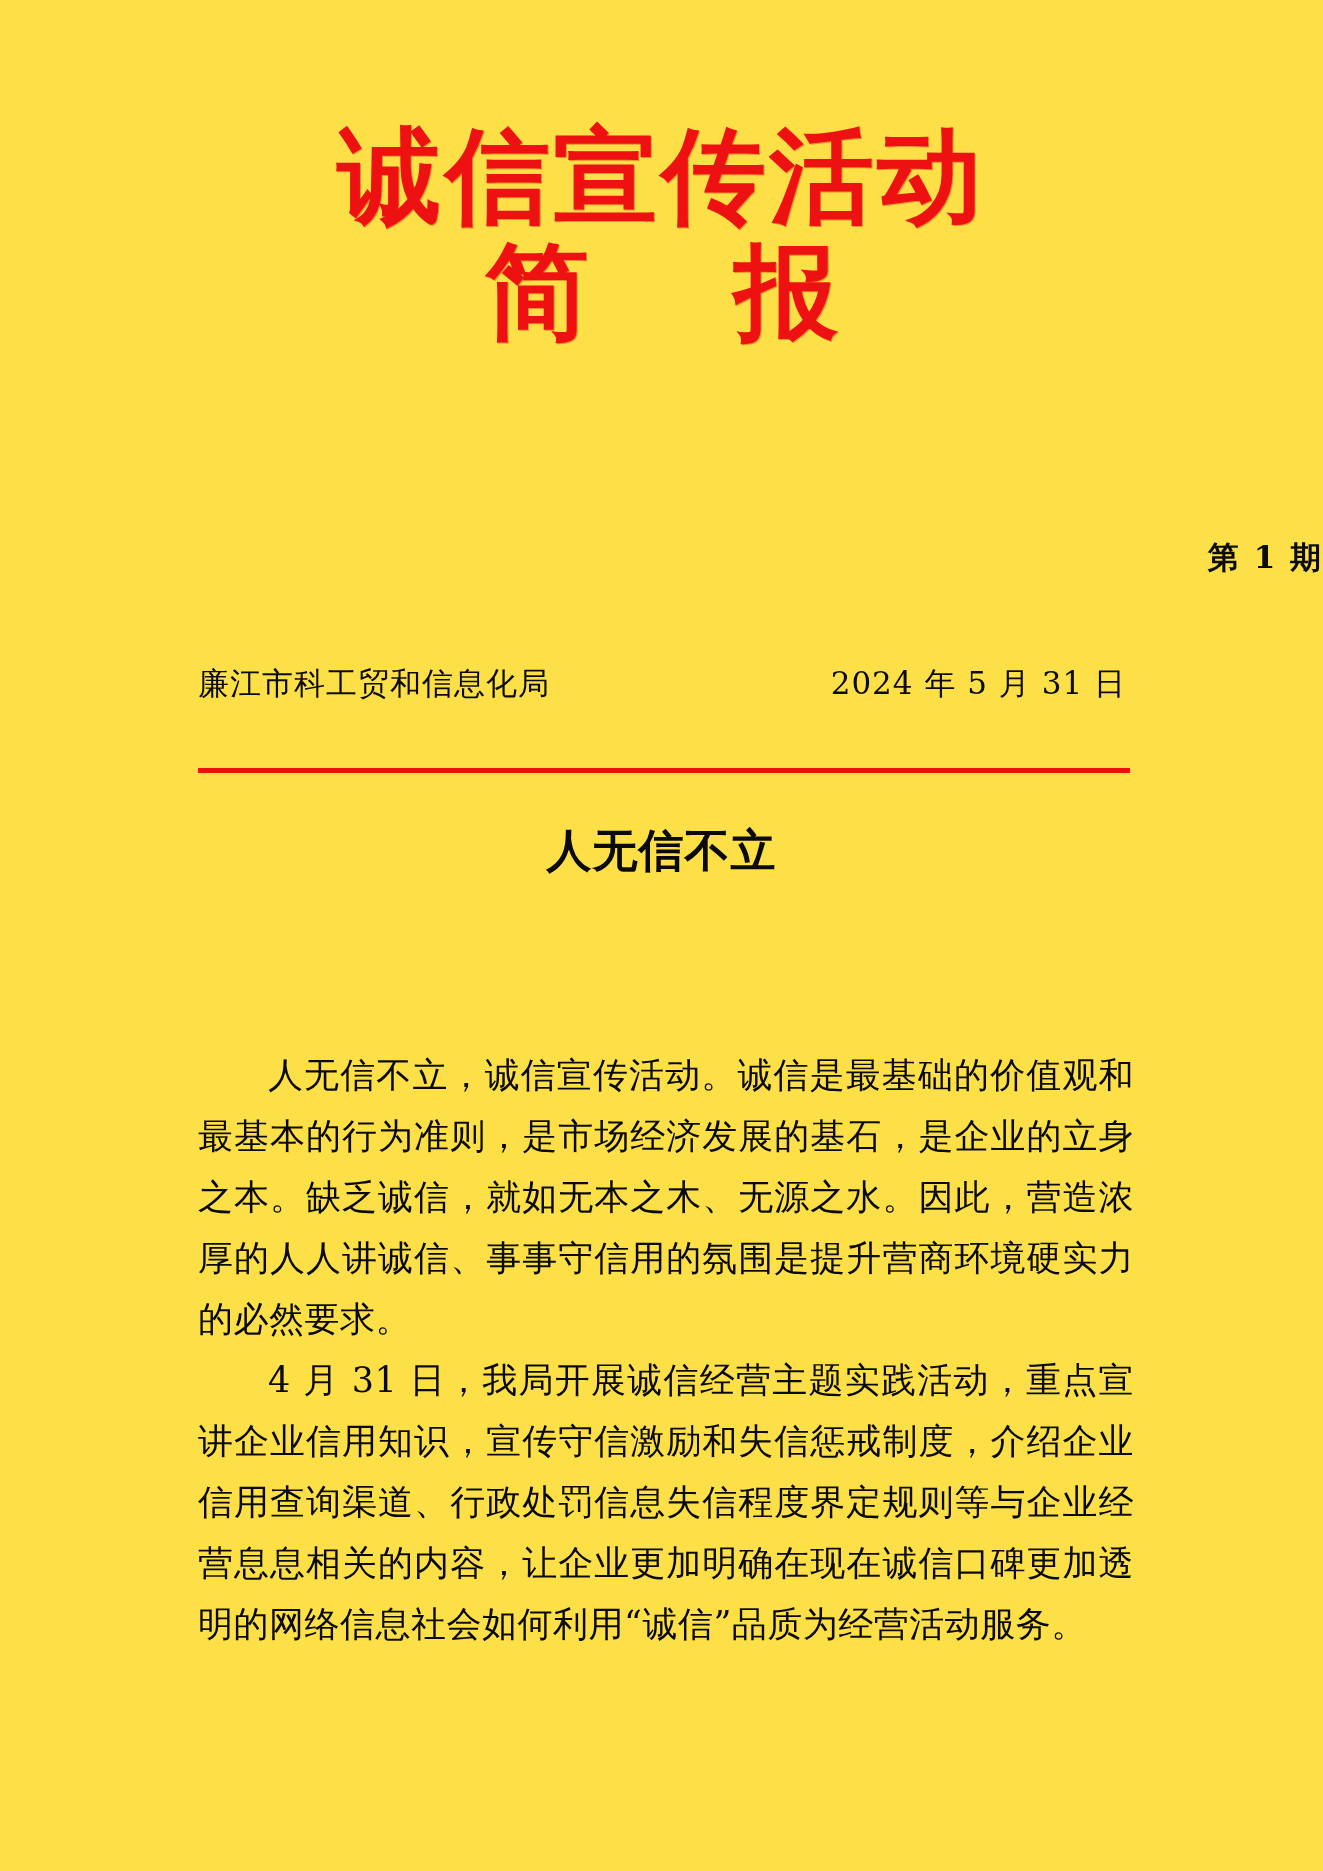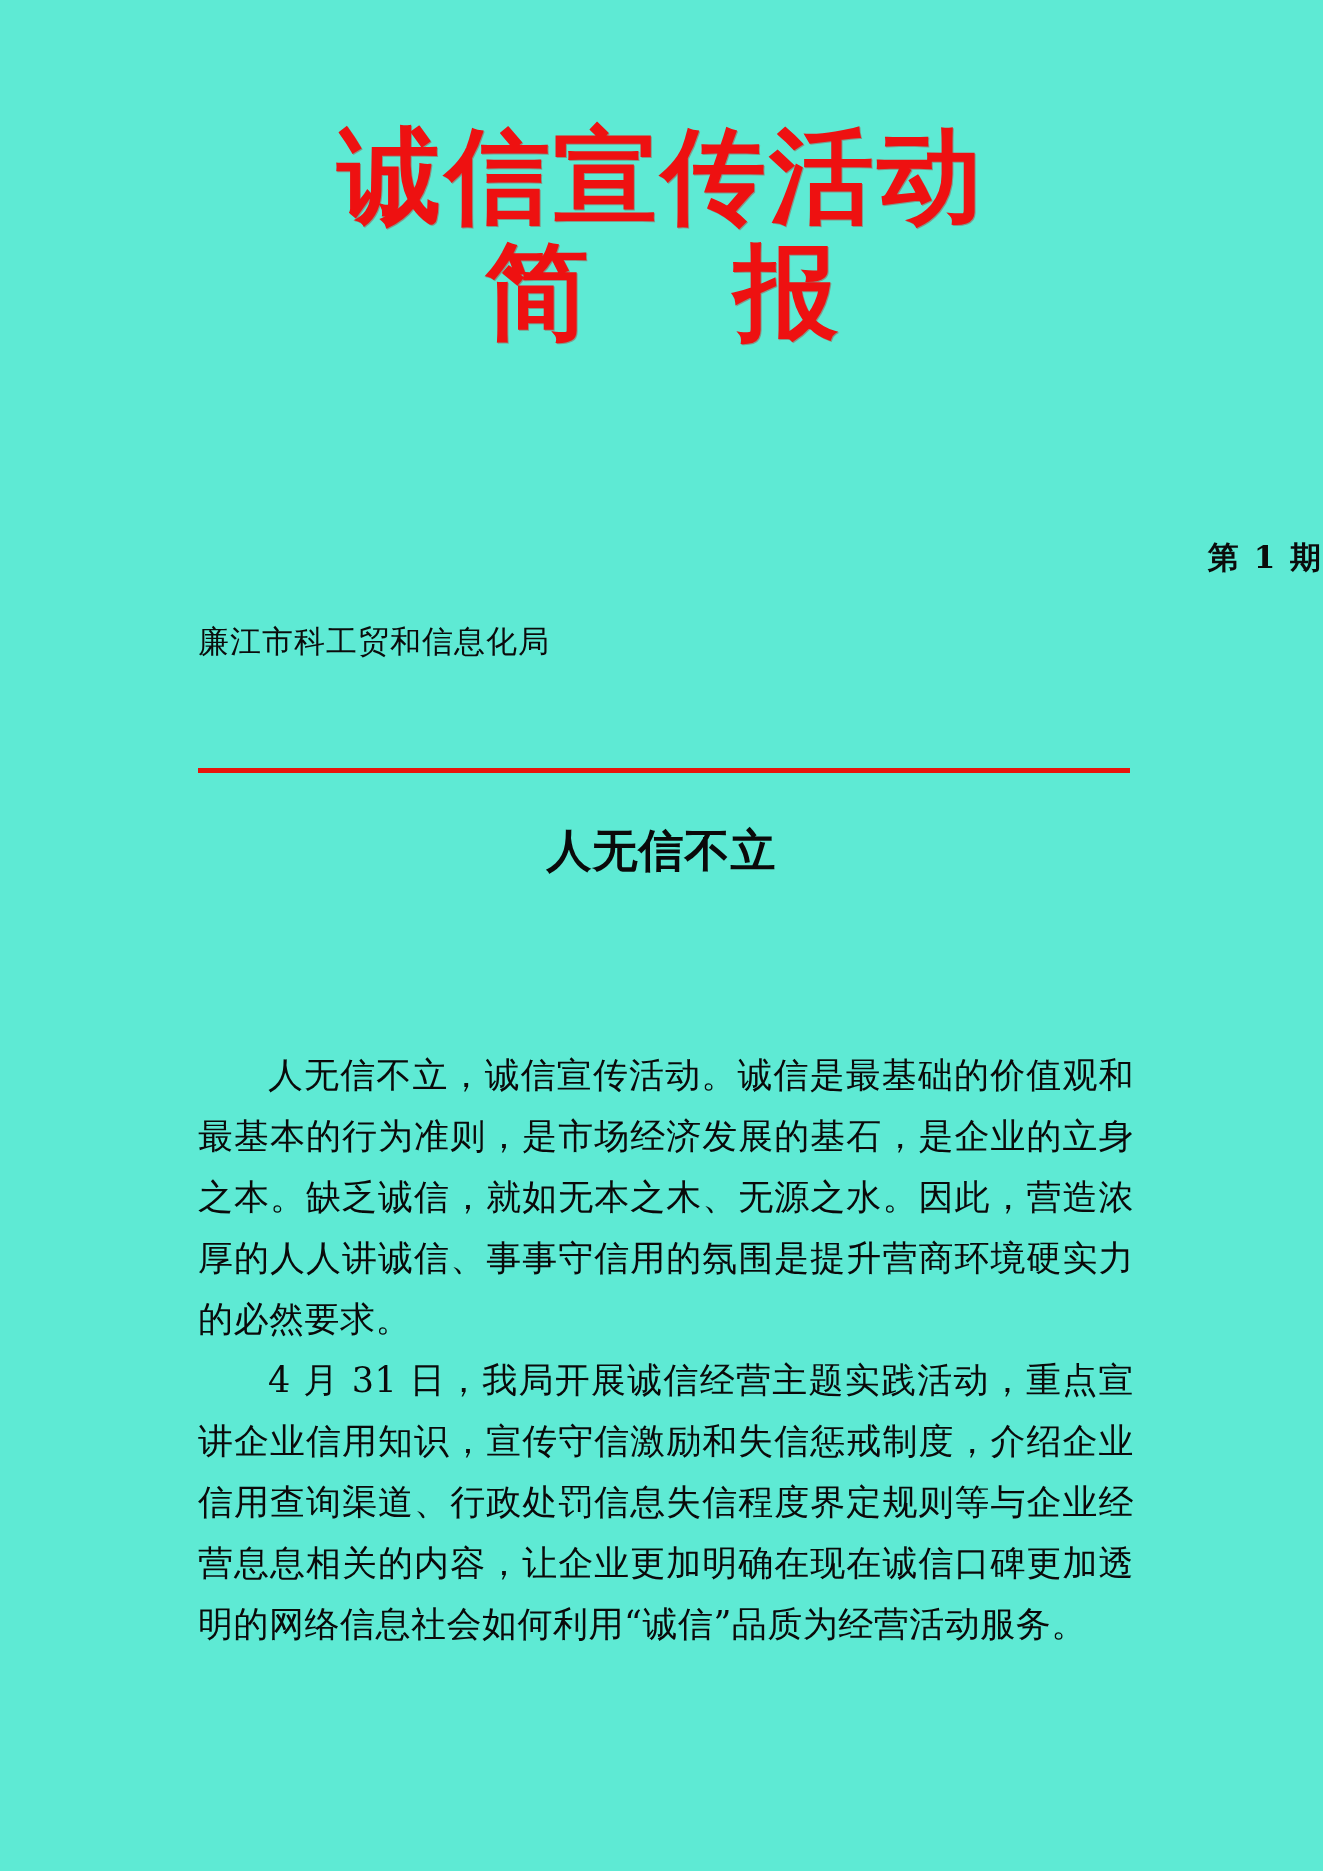--- a/index.html
+++ b/index.html
@@ -12,21 +12,21 @@
     width: 1323px;
     height: 1871px;
     overflow: hidden;
     font-family: "DejaVu Serif", "Liberation Serif", serif;
     color: #000000;
   }
   .page {
     position: relative;
     width: 1323px;
     height: 1871px;
-    background: #5eead4;
+    background: #fde047;
     box-sizing: border-box;
   }
 
   
   .masthead {
     position: absolute;
     left: 0;
     top: 118px;
     width: 1323px;
     text-align: center;
@@ -64,21 +64,21 @@
     font-size: 31px;
     font-weight: 700;
     letter-spacing: 2px;
     color: #0b0b0b;
   }
 
   
   .meta-row {
     position: absolute;
     left: 198px;
-    top: 621px;
+    top: 663px;
     width: 932px;
     display: flex;
     justify-content: space-between;
     align-items: baseline;
   }
   .issuer, .issue-date {
     font-family: "DejaVu Serif", "Liberation Serif", serif;
     font-size: 31px;
     letter-spacing: 1px;
     color: #0b0b0b;
@@ -142,20 +142,21 @@
     <div class="masthead-line1">诚信宣传活动</div>
     <div class="masthead-line2">简    报</div>
   </div>
 
   <div class="issue-row">
     <span class="issue-number">第 1 期</span>
   </div>
 
   <div class="meta-row">
     <span class="issuer">廉江市科工贸和信息化局</span>
+    <span class="issue-date">2024 年 5 月 31 日</span>
   </div>
 
   <div class="red-rule"></div>
 
   <div class="headline">
     <div>人无信不立</div>
   </div>
 
   <div class="article-body">
     <p class="para">人无信不立，诚信宣传活动。诚信是最基础的价值观和最基本的行为准则，是市场经济发展的基石，是企业的立身之本。缺乏诚信，就如无本之木、无源之水。因此，营造浓厚的人人讲诚信、事事守信用的氛围是提升营商环境硬实力的必然要求。</p>

